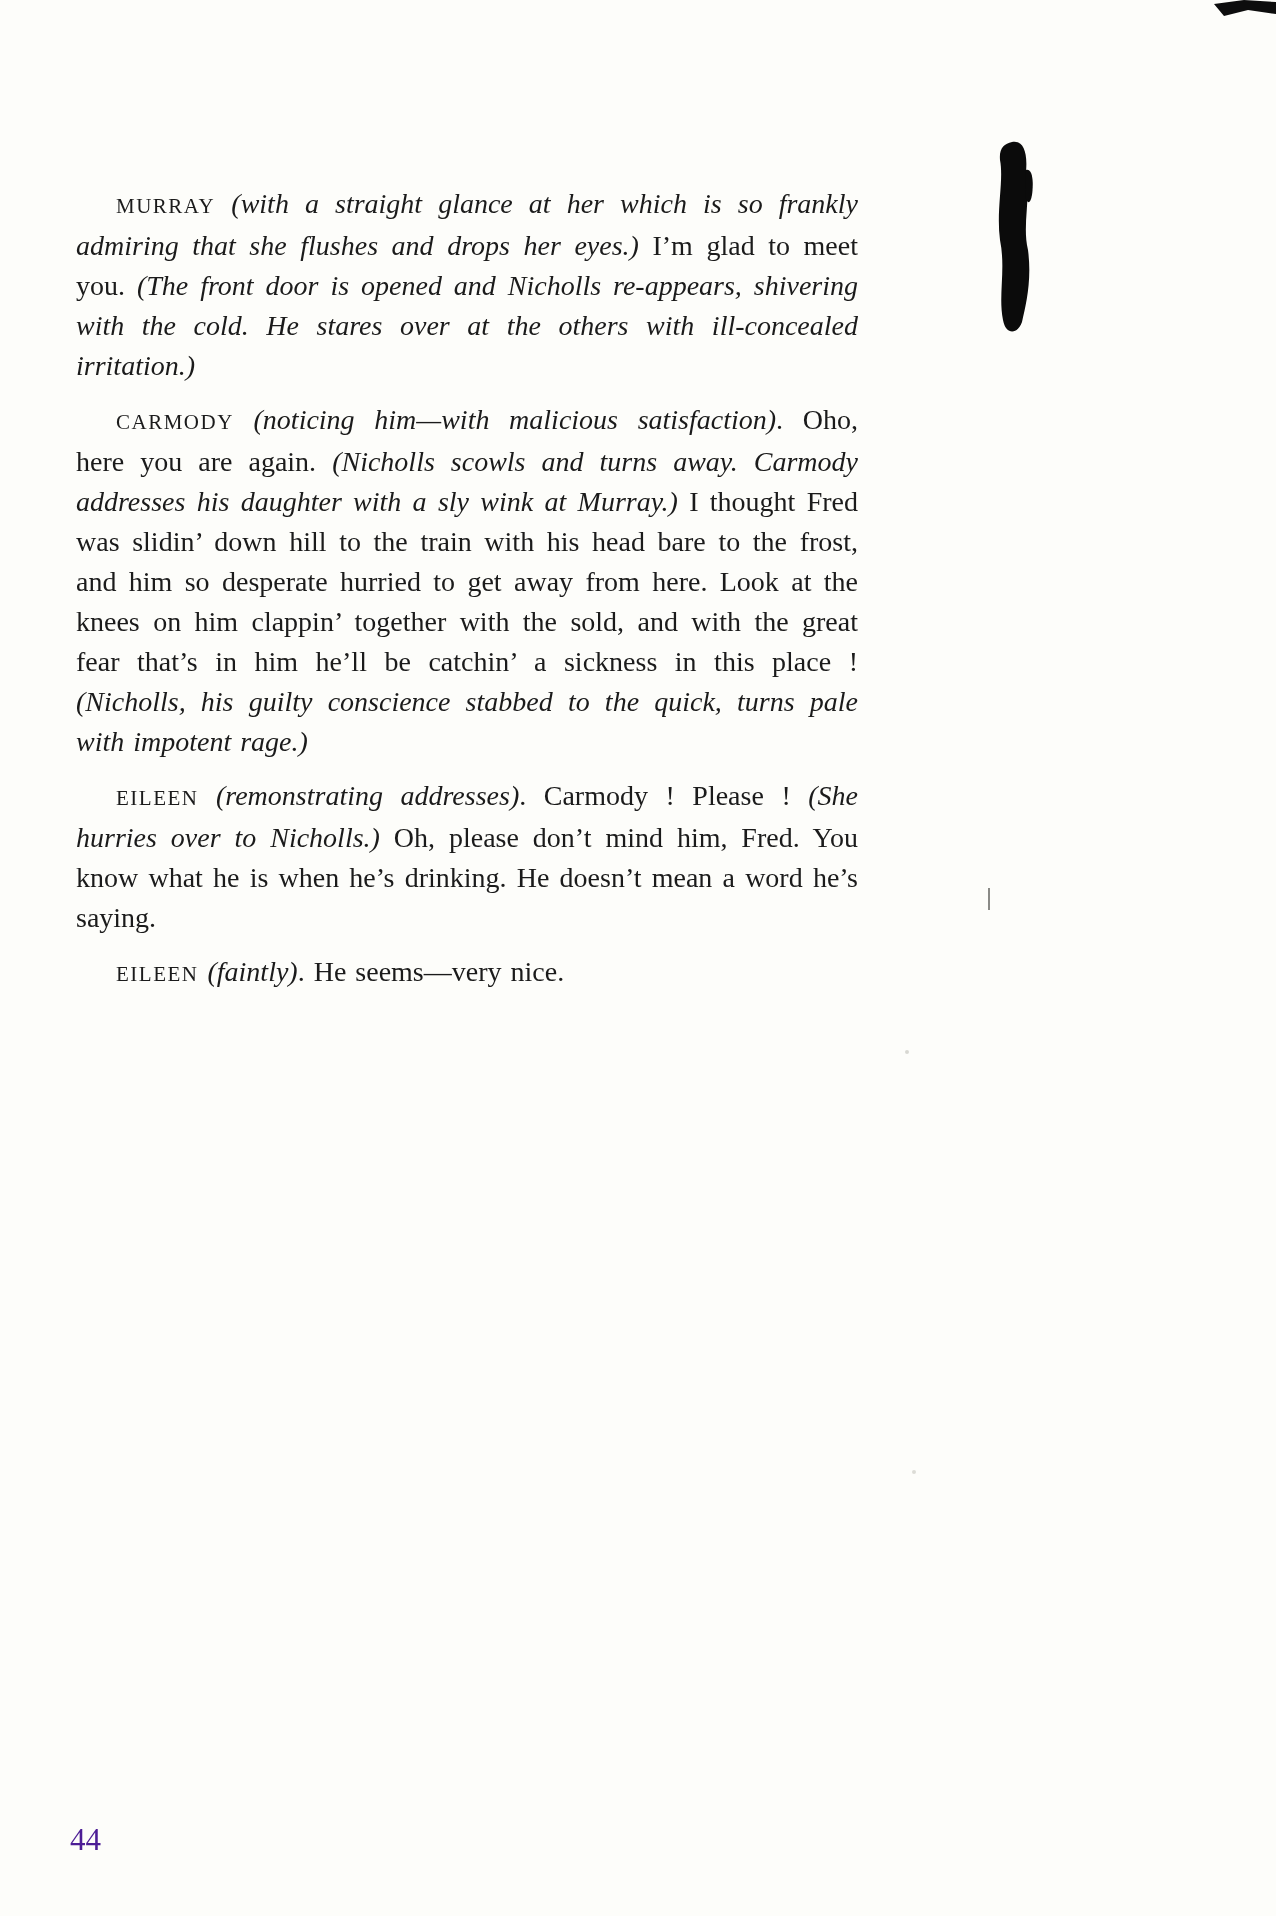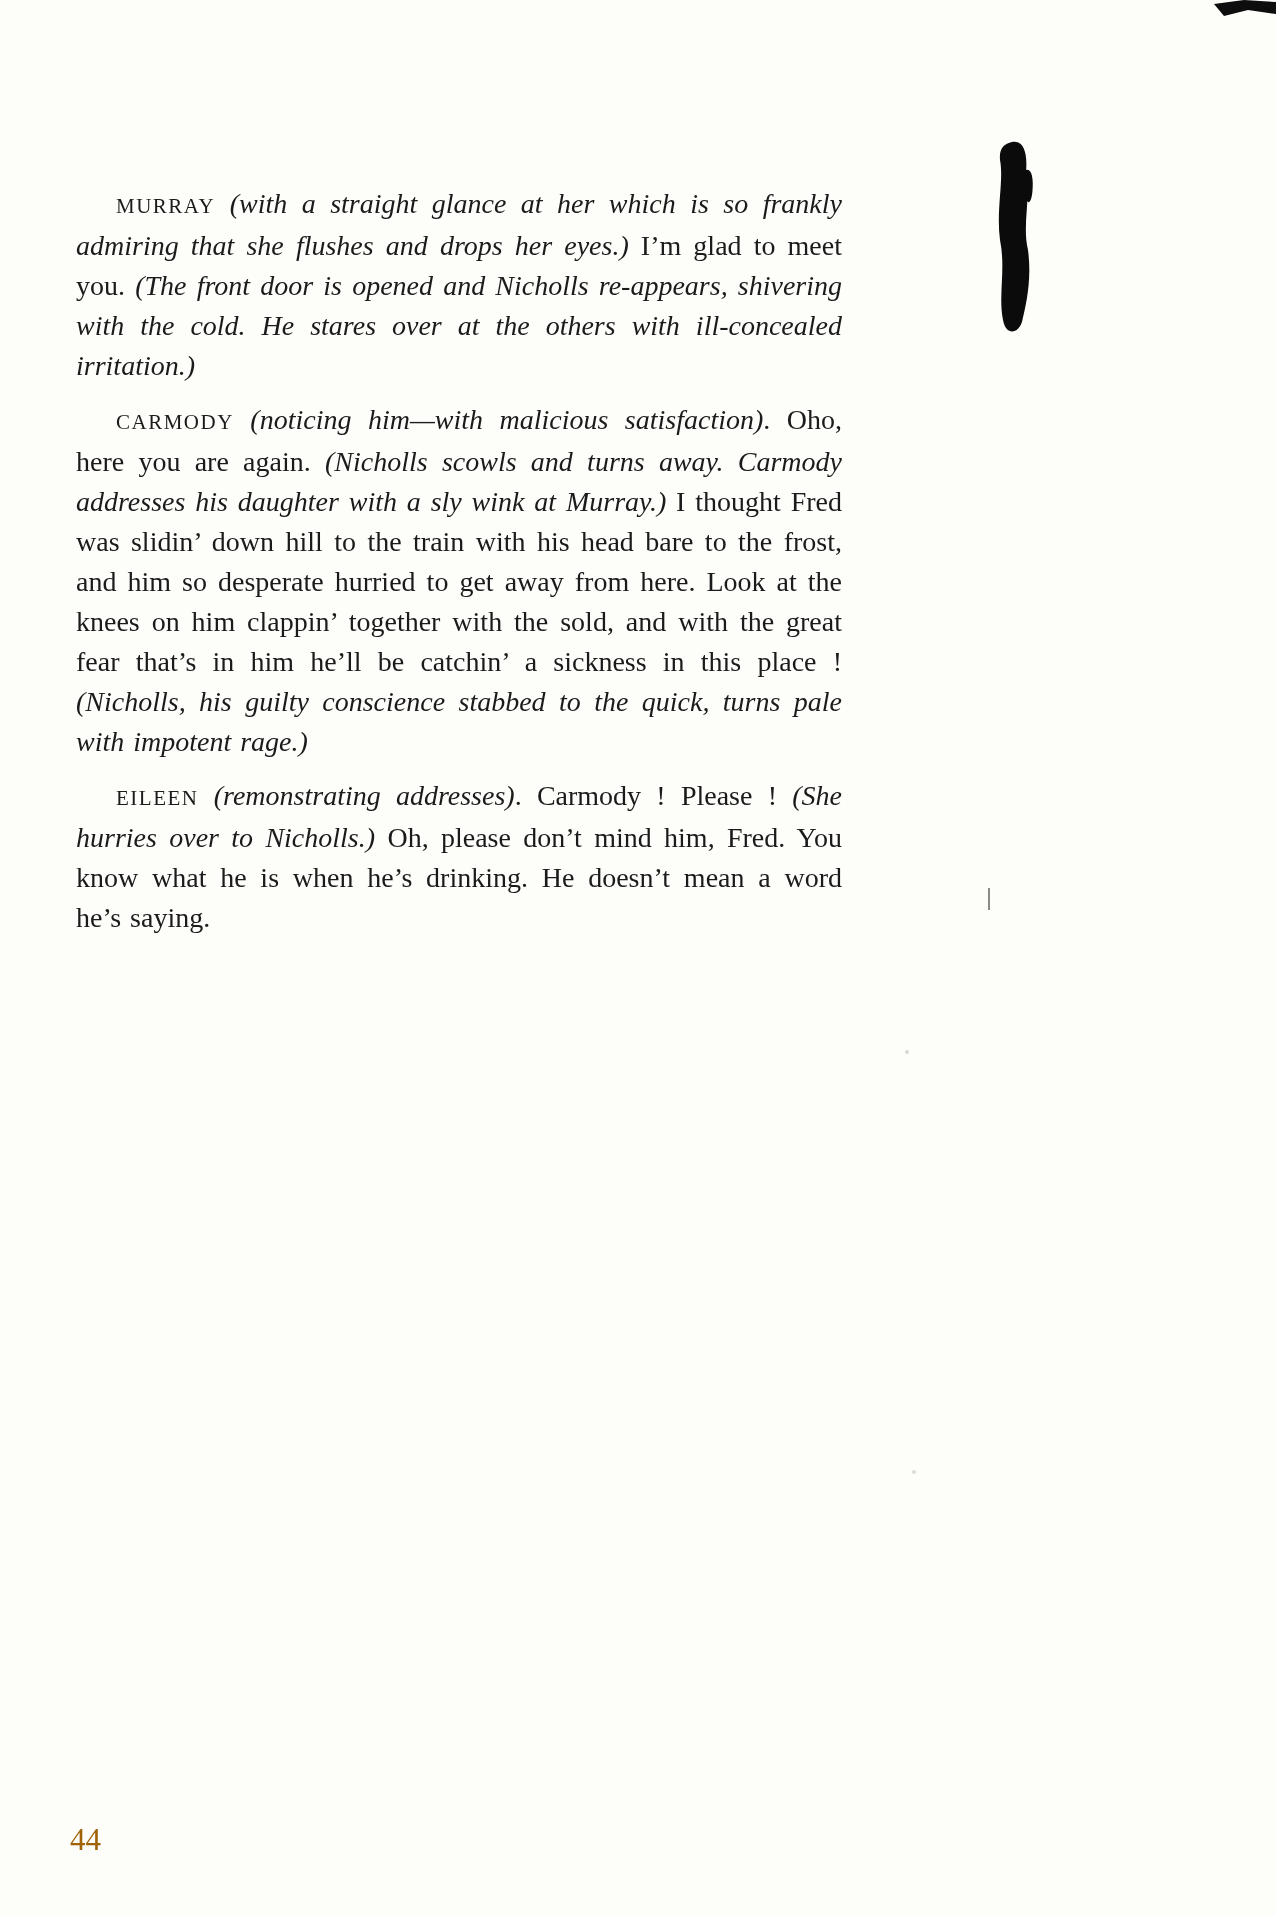--- a/index.html
+++ b/index.html
@@ -19,40 +19,40 @@
   .text-block {
     position: absolute;
     left: 76px;
     top: 184px;
     width: 782px;
     font-size: 28px;
     line-height: 40px;
     text-align: justify;
   }
   .para {
-    margin: 0 16px 14px 0;
+    margin: 0 0 14px 0;
     text-indent: 40px;
     word-spacing: 2px;
   }
   .sc {
     font-size: 0.75em;
     letter-spacing: 1.5px;
   }
   .it {
     font-style: italic;
   }
   .rm {
     font-style: normal;
   }
   .page-number {
     position: absolute;
     left: 70px;
     top: 1822px;
     font-size: 31px;
-    color: #a16207;
+    color: #4c1d95;
   }
   
   .artifact-corner {
     position: absolute;
     top: 0;
     right: 0;
     width: 62px;
     height: 22px;
   }
   .artifact-blob {
@@ -104,17 +104,18 @@
   </svg>
 
   <div class="artifact-tick"></div>
   <div class="artifact-speck-1"></div>
   <div class="artifact-speck-2"></div>
 
   <div class="text-block">
       <p class="para"><span class="sc">MURRAY</span><span class="it"> (with a straight glance at her which is so frankly admiring that she flushes and drops her eyes.)</span><span class="rm"> I’m glad to meet you. </span><span class="it">(The front door is opened and Nicholls re-appears, shivering with the cold. He stares over at the others with ill-concealed irritation.)</span></p>
       <p class="para"><span class="sc">CARMODY</span><span class="it"> (noticing him—with malicious satisfaction)</span><span class="rm">. Oho, here you are again. </span><span class="it">(Nicholls scowls and turns away. Carmody addresses his daughter with a sly wink at Murray.)</span><span class="rm"> I thought Fred was slidin’ down hill to the train with his head bare to the frost, and him so desperate hurried to get away from here. Look at the knees on him clappin’ together with the sold, and with the great fear that’s in him he’ll be catchin’ a sickness in this place ! </span><span class="it">(Nicholls, his guilty conscience stabbed to the quick, turns pale with impotent rage.)</span></p>
       <p class="para"><span class="sc">EILEEN</span><span class="it"> (remonstrating addresses)</span><span class="rm">. Carmody ! Please ! </span><span class="it">(She hurries over to Nicholls.)</span><span class="rm"> Oh, please don’t mind him, Fred. You know what he is when he’s drinking. He doesn’t mean a word he’s saying.</span></p>
+      <p class="para"><span class="sc">EILEEN</span><span class="it"> (faintly)</span><span class="rm">. He seems—very nice.</span></p>
     </div>
 
   <div class="page-number">44</div>
 
 </div>
 
 </body></html>

